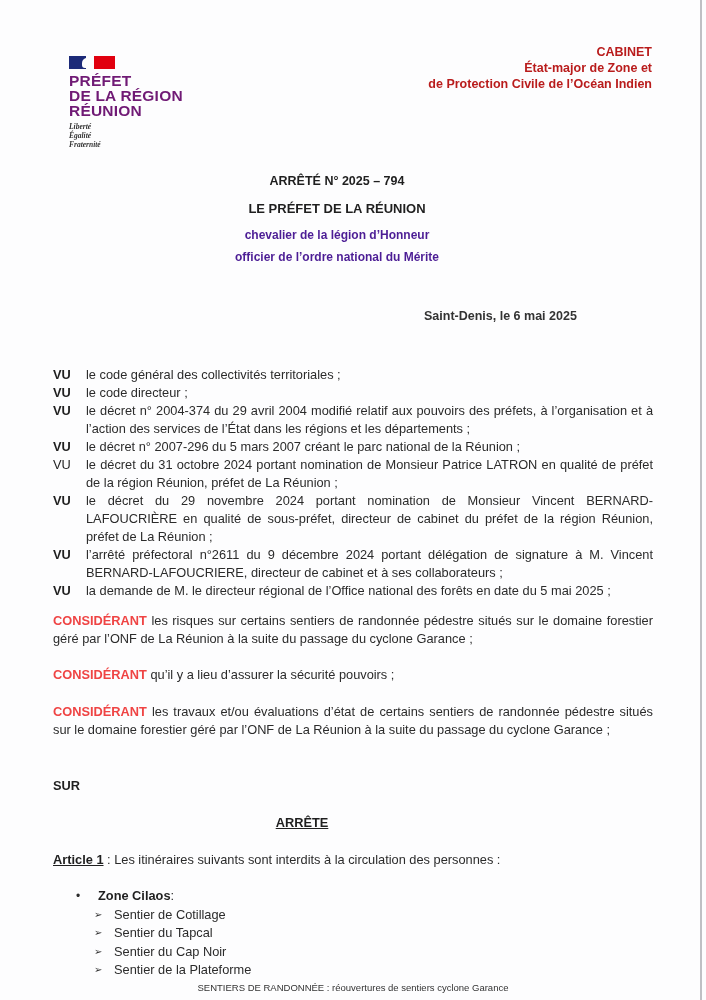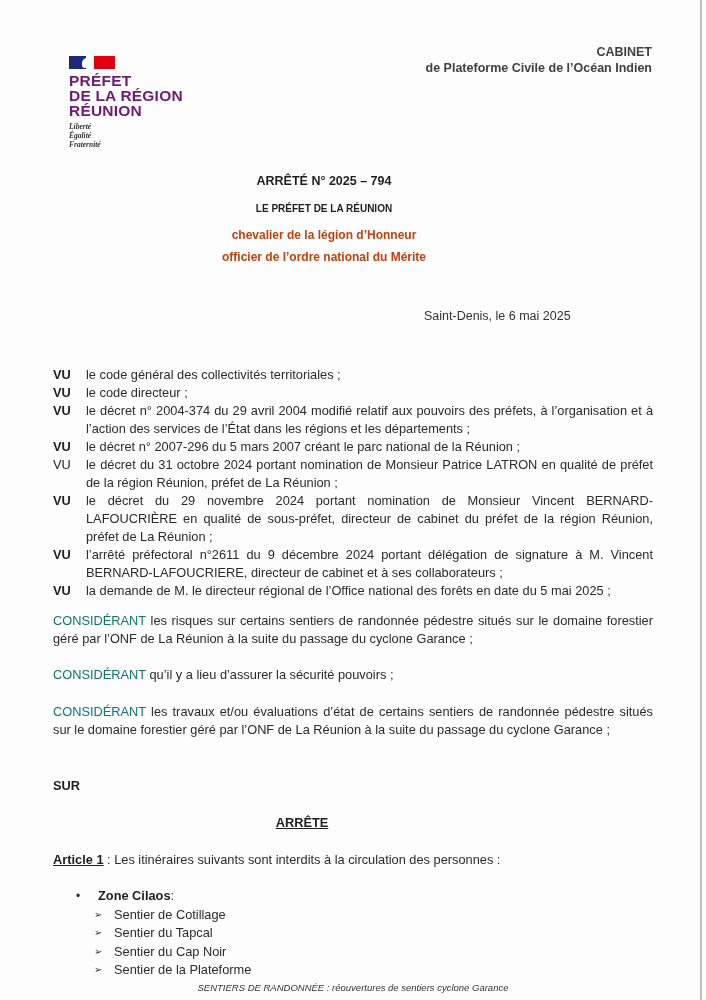--- a/index.html
+++ b/index.html
@@ -29,61 +29,61 @@
     font-weight: 700; font-size: 15.5px; line-height: 15px; letter-spacing: 0.2px;
     color: #701a75; text-transform: uppercase;
   }
   .motto {
     margin-top: 4px;
     font-family: "Liberation Serif", serif; font-style: italic; font-weight: 700;
     font-size: 7.5px; line-height: 9px; color: #333;
   }
   .cabinet {
     position: absolute; right: 54px; top: 44px; text-align: right;
-    font-weight: 700; font-size: 12.5px; line-height: 16px; color: #404040;
+    font-weight: 700; font-size: 12.5px; line-height: 16px; color: #b91c1c;
   }
   .cabinet div:not(:first-child) { font-weight: 400; font-weight: 600; }
   
-  .title-block { position: absolute; left: 1px; width: 646px; text-align: center; top: 173px; }
+  .title-block { position: absolute; left: 14px; width: 646px; text-align: center; top: 173px; }
   .title-block .arrete-num { font-weight: 700; font-size: 12.5px; line-height: 16px; }
   .title-block .subtitle { font-size: 12.5px; line-height: 16px; color: #333; }
-  .title-block .prefet { margin-top: 12px; font-weight: 700; font-size: 10px; line-height: 16px; }
-  .title-block .qual { margin-top: 10px; font-weight: 600; font-weight: 700; font-size: 12px; line-height: 16px; color: #c2410c; }
+  .title-block .prefet { margin-top: 12px; font-weight: 700; font-size: 13px; line-height: 16px; }
+  .title-block .qual { margin-top: 10px; font-weight: 600; font-weight: 700; font-size: 12px; line-height: 16px; color: #4c1d95; }
   .date {
-    position: absolute; left: 424px; top: 309px; font-size: 12.5px; color: #333;
+    position: absolute; left: 424px; top: 309px; font-size: 12.5px; color: #333; font-weight: bold;
   }
   
   .body { position: absolute; left: 53px; width: 600px; font-size: 12.8px; line-height: 18px; color: #2b2b2b; }
   .vu-list { top: 333px; margin-top: 33px; }
   .vu-row { display: flex; text-align: justify; }
   .vu-row .kw { width: 33px; flex: 0 0 33px; font-weight: 700; color: #1f1f1f; }
   .vu-row .kw.light { font-weight: 400; }
   .vu-row .txt { flex: 1; }
   .consid { text-align: justify; }
-  .consid .kw { font-weight: 400; color: #0f766e; }
+  .consid .kw { font-weight: 700; color: #ef4444; }
   .c1 { top: 612px; }
   .c2 { top: 666px; }
   .c3 { top: 703px; }
   .sur { top: 777px; display: flex; gap: 18px; }
   .sur .kw { width: 44px; flex: 0 0 44px; font-weight: 700; color: #1f1f1f; }
   .arrete-head {
     position: absolute; left: 0; width: 604px; text-align: center; top: 815px;
     font-weight: 700; font-size: 12.8px; text-decoration: underline;
   }
   .art1 { top: 851px; }
   .art1 .kw { font-weight: 700; text-decoration: underline; color: #1f1f1f; }
   .zone { position: absolute; left: 76px; top: 887px; font-size: 12.8px; line-height: 18.5px; color: #2b2b2b; }
   .zone .zone-title { display: flex; align-items: center; }
   .zone .bullet { width: 22px; font-size: 12px; }
   .zone .zone-name { font-weight: 700; color: #1f1f1f; }
   .zone .trail { display: flex; padding-left: 18px; }
   .zone .arrow { width: 20px; font-size: 10px; color: #333; }
   .footer {
     position: absolute; left: 0; width: 706px; top: 982px; text-align: center;
-    font-size: 9.5px; color: #333; font-style: italic;
+    font-size: 9.5px; color: #333;
   }
 </style>
 </head>
 <body>
 
 <div class="edge-line"></div>
 
 <div class="logo">
   <div class="flag">
     <div class="blue">
@@ -99,21 +99,22 @@
   </div>
   <div class="motto">
     <div>Liberté</div>
     <div>Égalité</div>
     <div>Fraternité</div>
   </div>
 </div>
 
 <div class="cabinet">
   <div>CABINET</div>
-  <div>de Plateforme Civile de l’Océan Indien</div>
+  <div>État-major de Zone et</div>
+  <div>de Protection Civile de l’Océan Indien</div>
 </div>
 
 <div class="title-block">
   <div class="arrete-num">ARRÊTÉ N° 2025 – 794</div>
   <div class="prefet">LE PRÉFET DE LA RÉUNION</div>
   <div class="qual">chevalier de la légion d’Honneur</div>
   <div class="qual" style="margin-top:6px">officier de l’ordre national du Mérite</div>
 </div>
 
 <div class="date">Saint-Denis, le 6 mai 2025</div>

